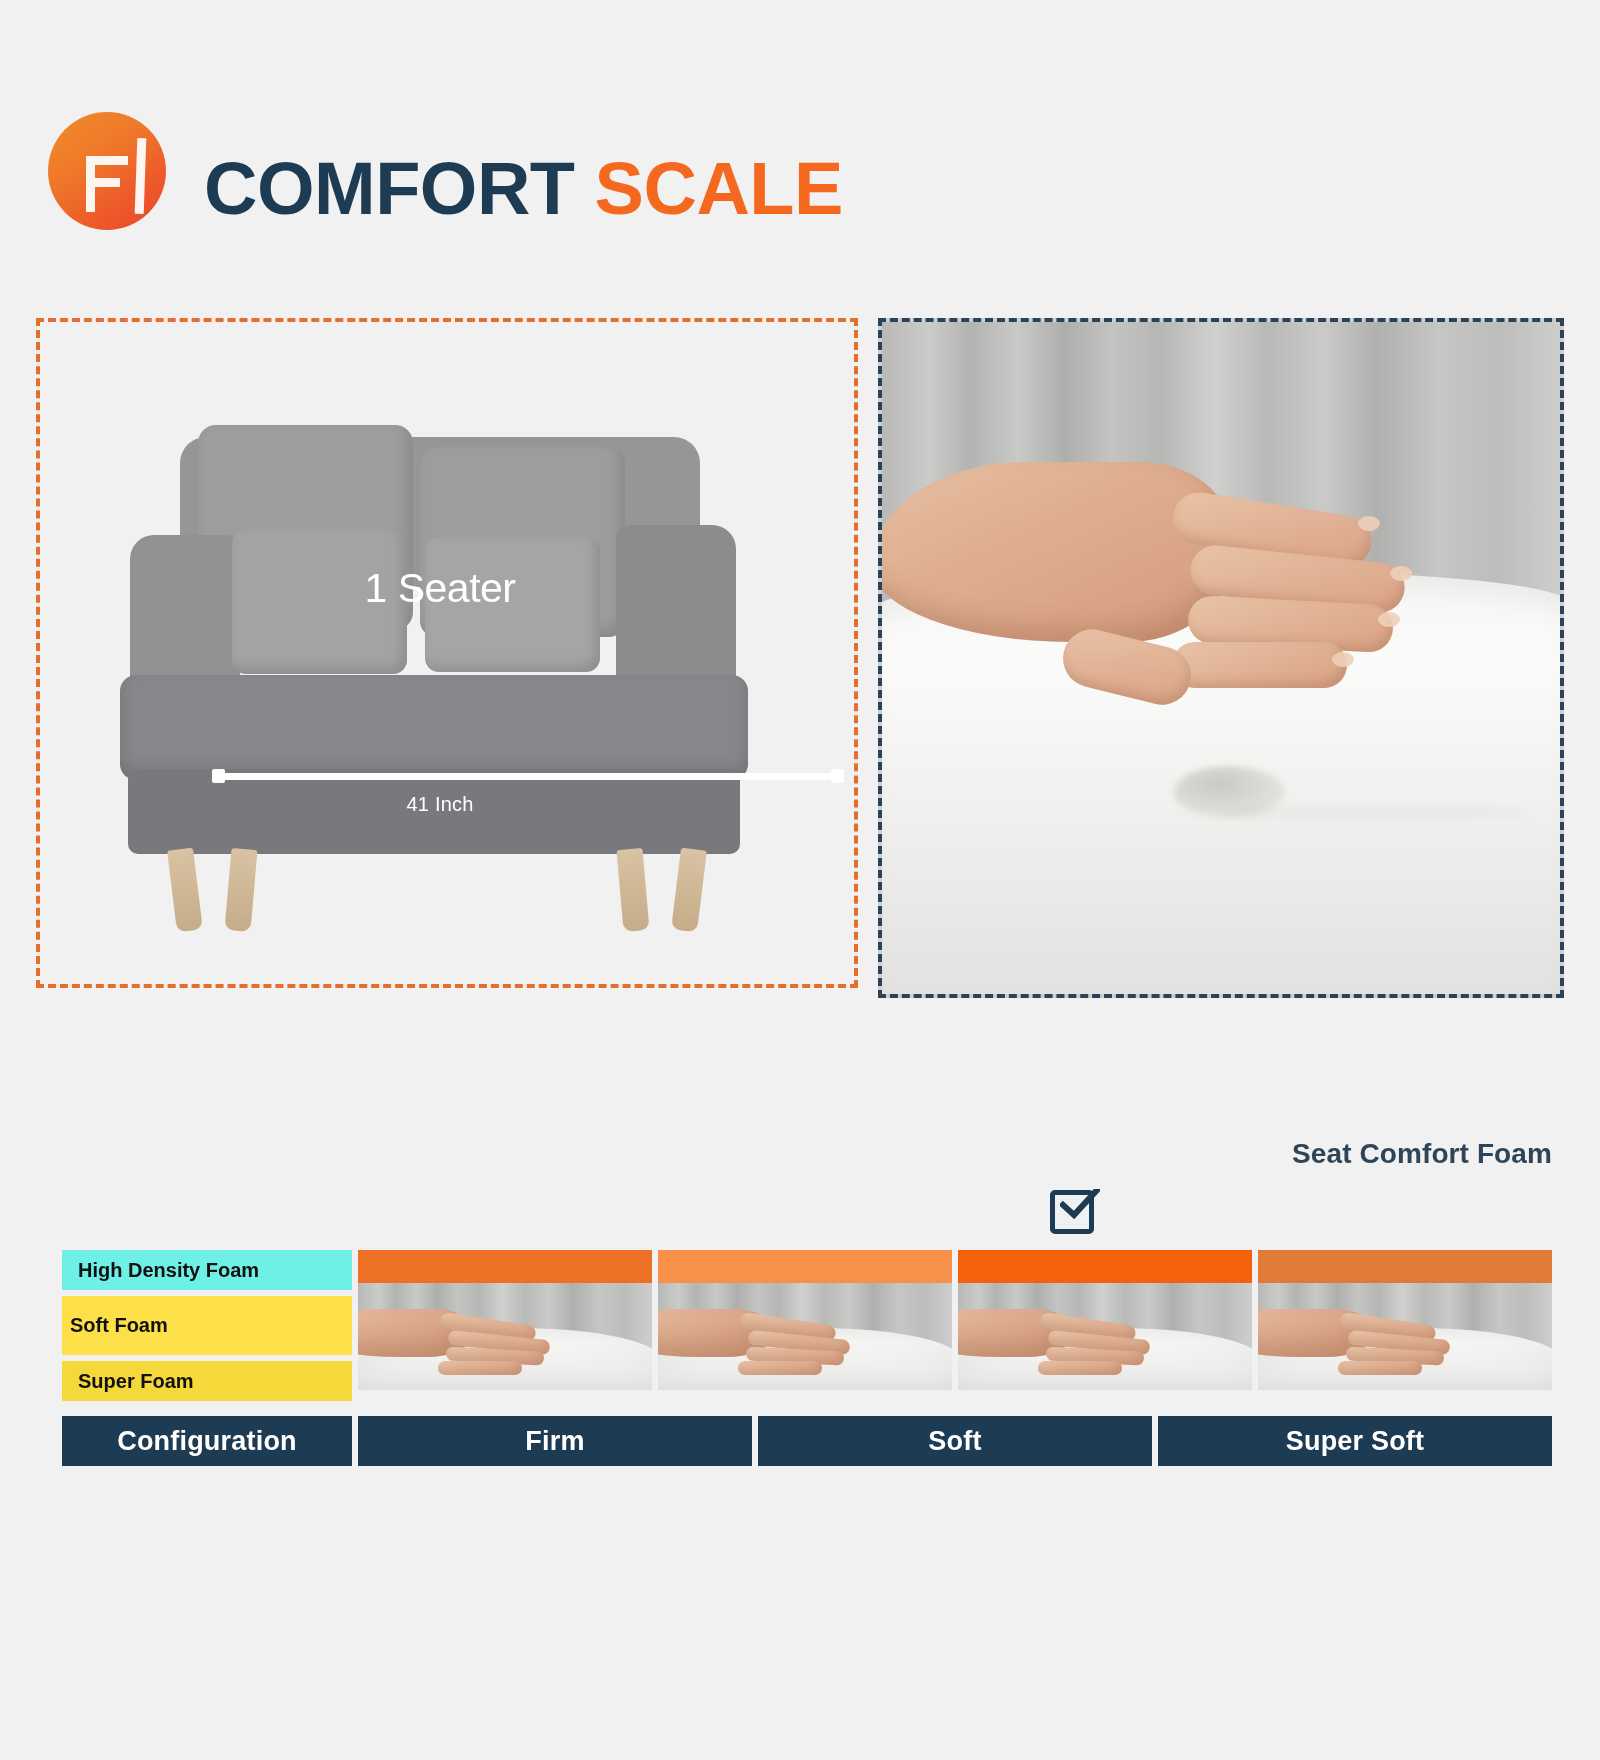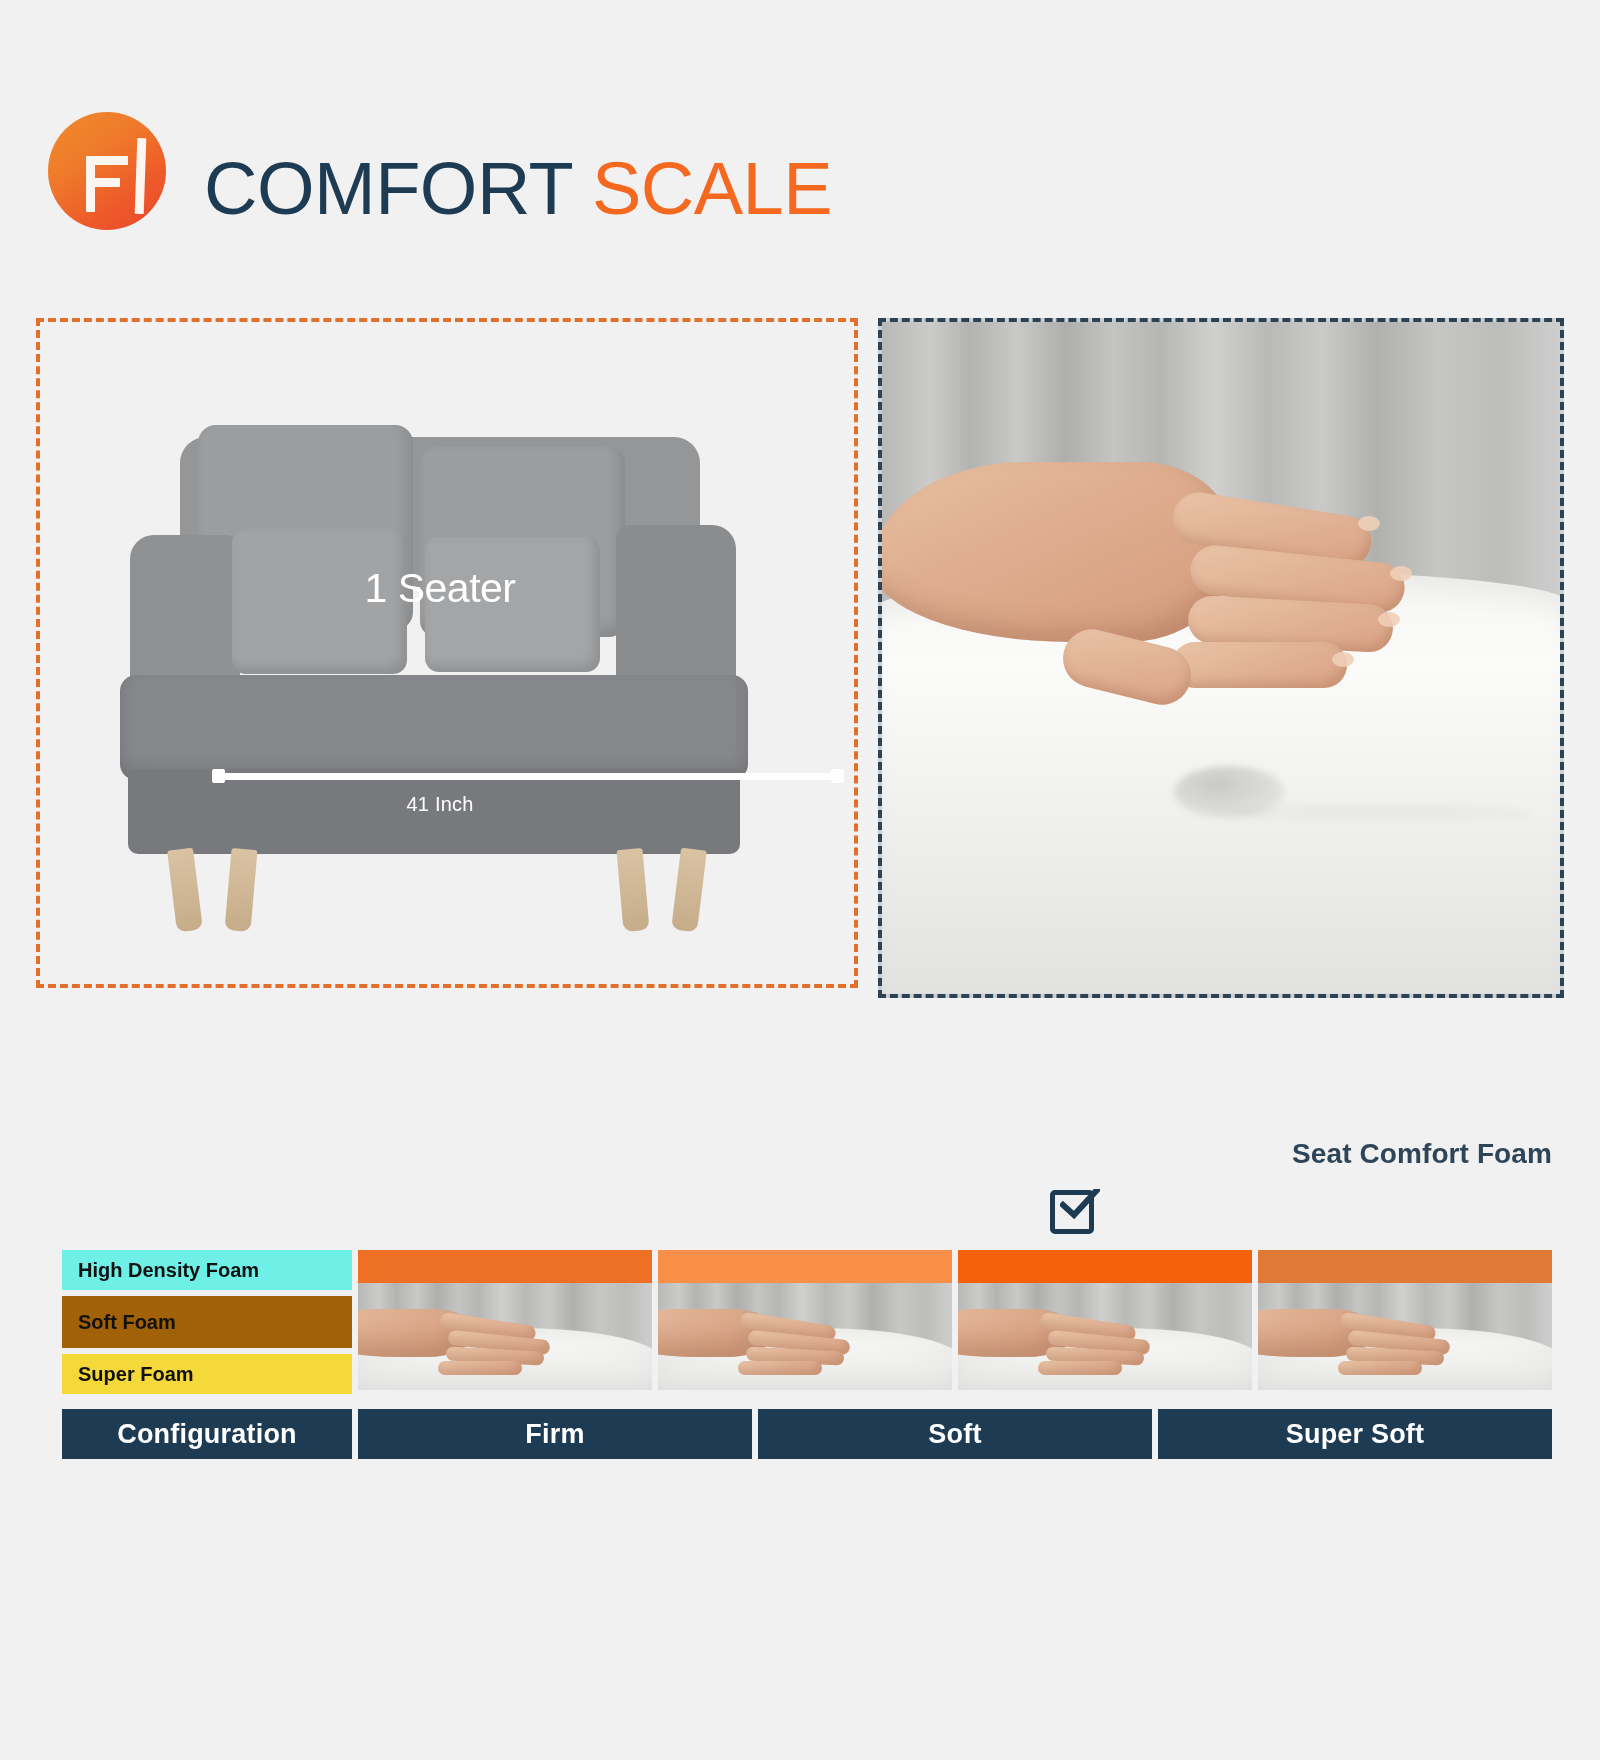--- a/index.html
+++ b/index.html
@@ -25,21 +25,21 @@
   }
   .logo-mark .bar-v {
     position: absolute; background: #fdf6f0;
   }
   .logo-mark .lf-stem  { left: 38px; top: 44px;  width: 9px;  height: 56px; border-radius: 1px; }
   .logo-mark .lf-top   { left: 38px; top: 44px;  width: 42px; height: 9px; }
   .logo-mark .lf-mid   { left: 38px; top: 66px;  width: 34px; height: 9px; }
   .logo-mark .li-stem  { left: 88px; top: 26px;  width: 9px;  height: 76px; border-radius: 1px; transform: rotate(2deg); }
 
   .title {
-    font-size: 74px; font-weight: 400; letter-spacing: -0.5px;
+    font-size: 74px; font-weight: 700; letter-spacing: -0.5px;
     line-height: 1; white-space: nowrap; margin-top: 36px;
   }
   .title .w1 { color: #1d3b53; }
   .title .w2 { color: #f4691f; }
 
   
   .panels { position: absolute; left: 36px; top: 318px; width: 1528px; height: 680px; }
 
   .panel-left {
     position: absolute; left: 0; top: 0; width: 822px; height: 670px;
@@ -154,21 +154,21 @@
   .trow { display: flex; gap: 6px; }
   .trow.thumbs { align-items: stretch; }
 
   .label-col { width: 290px; flex: none; }
   .label-chip {
     height: 40px; display: flex; align-items: center;
     padding-left: 16px; font-size: 20px; font-weight: 700; color: #111;
     margin-bottom: 6px;
   }
   .label-chip.hd   { background: #6ef0e6; }
-  .label-chip.soft { background: #a16207; height: 52px; }
+  .label-chip.soft { background: #fde047; height: 59px; padding-left: 8px; }
   .label-chip.base { background: #f5d839; height: 40px; margin-bottom: 0; }
 
   .cell { flex: 1; position: relative; height: 140px; overflow: hidden; background: #d8d8d6; }
   .cell .strip { position: absolute; left: 0; right: 0; top: 0; height: 33px; }
   .cell .thumb { position: absolute; left: 0; right: 0; top: 33px; bottom: 0; overflow: hidden; }
 
   .hdr-row { display: flex; gap: 6px; margin-top: 15px; text-align: center; }
   .hdr {
     background: #1d3b53; color: #fff; height: 50px;
     display: flex; align-items: center; justify-content: center;

